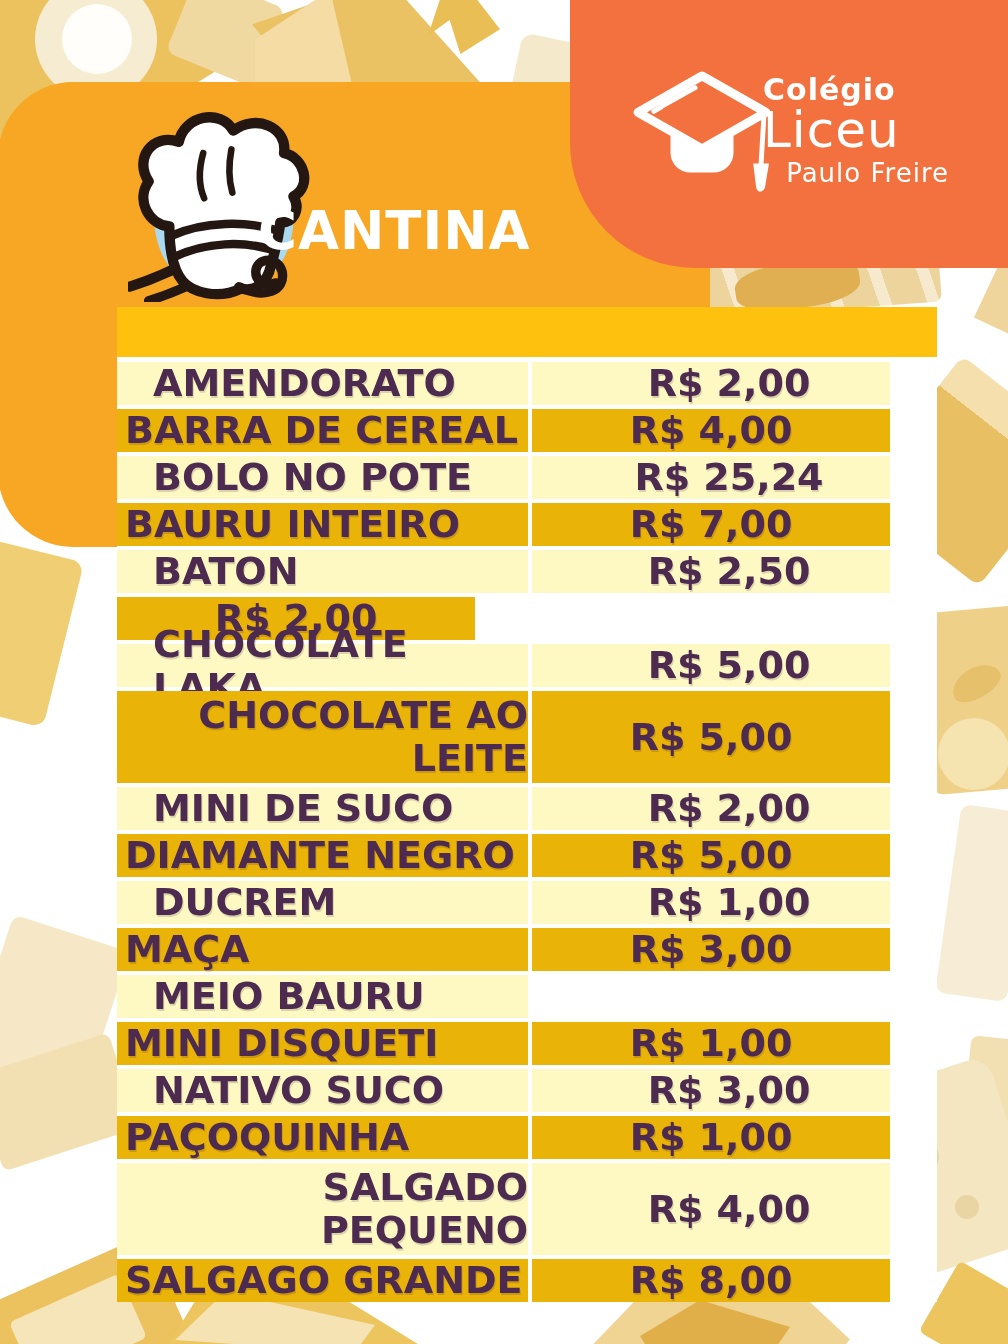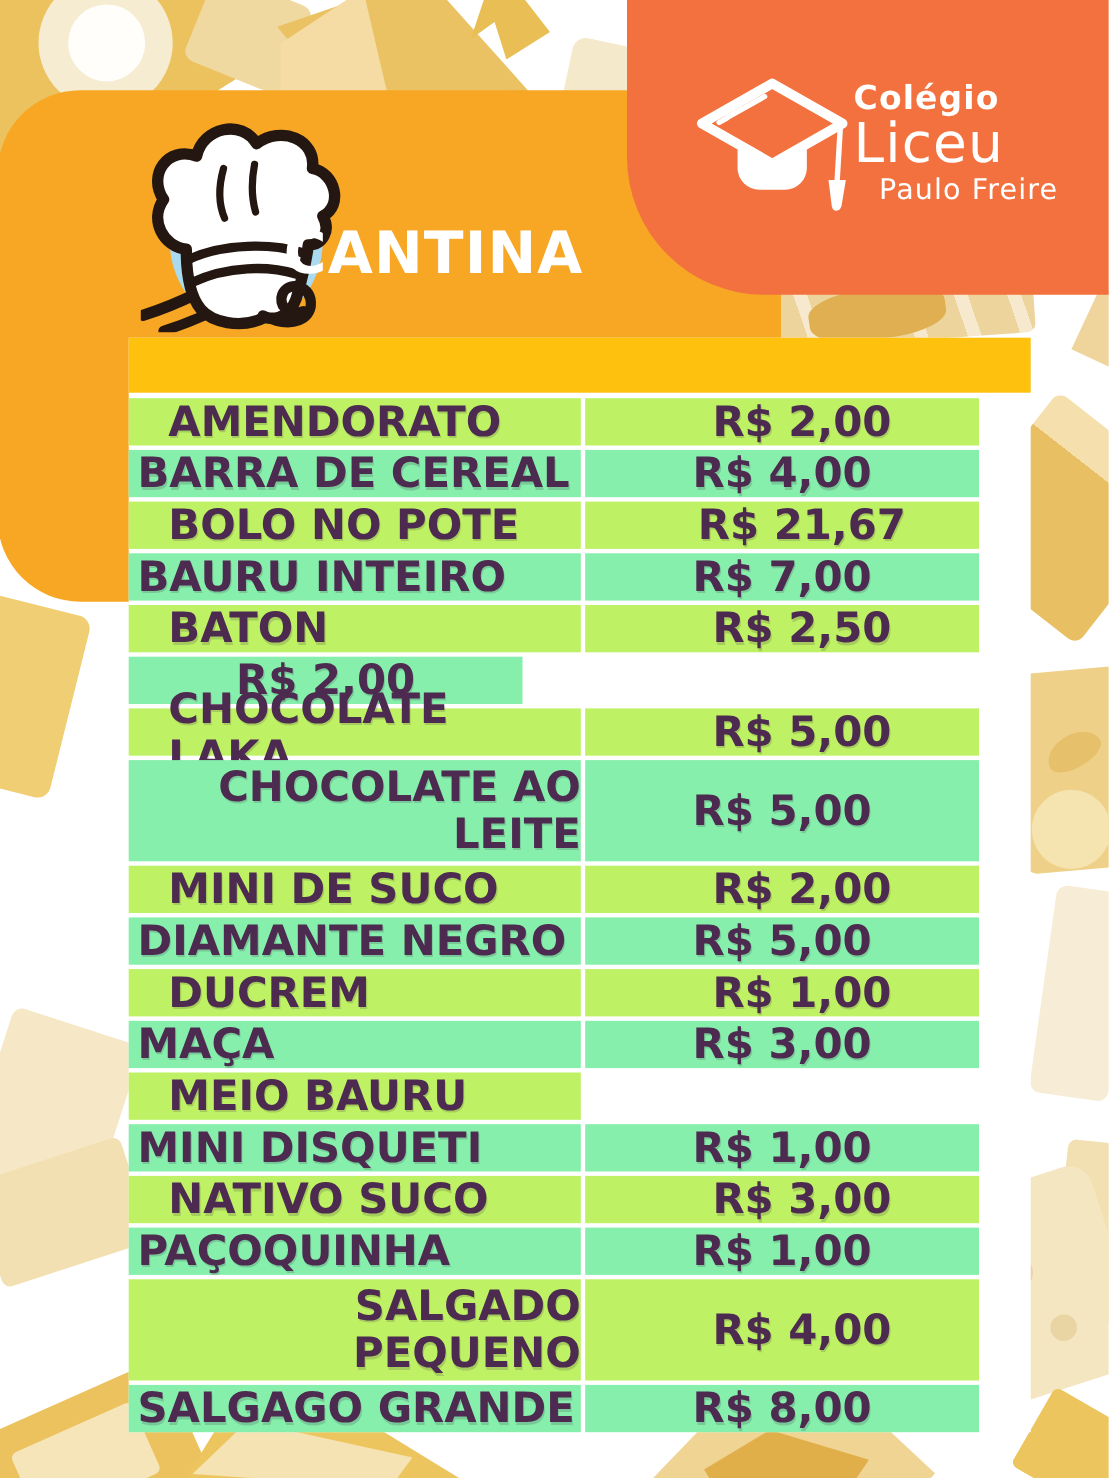--- a/index.html
+++ b/index.html
@@ -47,38 +47,38 @@
   .cantina-card{position:absolute;left:-2px;top:82px;width:712px;height:465px;
     background:#F7A724;border-radius:75px;z-index:2;}
   .chef-hat{position:absolute;left:128px;top:104px;width:188px;height:198px;z-index:4;}
   .cantina-title{position:absolute;left:258px;top:200px;z-index:4;color:#ffffff;
     font-size:53px;font-weight:800;letter-spacing:1px;}
 
   
   .logo-block{position:absolute;left:570px;top:-2px;width:470px;height:270px;
     background:#F2713E;border-radius:0 0 0 125px;z-index:3;}
   .grad-cap{position:absolute;left:58px;top:72px;width:148px;height:128px;}
-  .logo-text{position:absolute;left:206px;top:74px;width:186px;color:#ffffff;}
+  .logo-text{position:absolute;left:193px;top:74px;width:186px;color:#ffffff;}
   .logo-college{font-size:30px;font-weight:700;letter-spacing:1px;}
   .logo-liceu{font-size:50px;font-weight:400;letter-spacing:1px;line-height:1.0;margin-top:-2px;}
   .logo-sub{font-size:26px;font-weight:400;letter-spacing:1px;text-align:right;margin-top:3px;}
 
   
   .menu-table{position:absolute;left:117px;top:307px;width:820px;background:#ffffff;z-index:5;}
   .header-bar{height:50px;background:#FEC10D;}
   .rows{display:flex;flex-direction:column;gap:4px;margin-top:5px;}
   .row{display:flex;gap:4px;height:43px;}
   .row.tall{height:92px;text-align:right;}
   .cell{display:flex;align-items:center;box-sizing:border-box;
     color:#4D2A4F;font-weight:700;font-size:38px;letter-spacing:0px;line-height:1.12;
     text-shadow:1px 2px 0 rgba(58,31,61,0.18);}
   .item{width:411px;padding-left:8px;}
   .price{width:358px;justify-content:center;}
-  .row.dark .cell{background:#bef264;padding-left:36px;}
-  .row.light .cell{background:#86efac;}
+  .row.dark .cell{background:#fef9c3;padding-left:36px;}
+  .row.light .cell{background:#eab308;}
 </style>
 </head>
 <body>
 
 <div class="page">
 
   <div class="bg">
     <div class="p1a"></div>
     <div class="p1b"></div>
     <div class="p1c"></div>
@@ -153,21 +153,21 @@
       <div class="row dark">
         <div class="cell item">AMENDORATO</div>
         <div class="cell price">R$ 2,00</div>
       </div>
       <div class="row light">
         <div class="cell item">BARRA DE CEREAL</div>
         <div class="cell price">R$ 4,00</div>
       </div>
       <div class="row dark">
         <div class="cell item">BOLO NO POTE</div>
-        <div class="cell price">R$ 21,67</div>
+        <div class="cell price">R$ 25,24</div>
       </div>
       <div class="row light">
         <div class="cell item">BAURU INTEIRO</div>
         <div class="cell price">R$ 7,00</div>
       </div>
       <div class="row dark">
         <div class="cell item">BATON</div>
         <div class="cell price">R$ 2,50</div>
       </div>
       <div class="row light">

